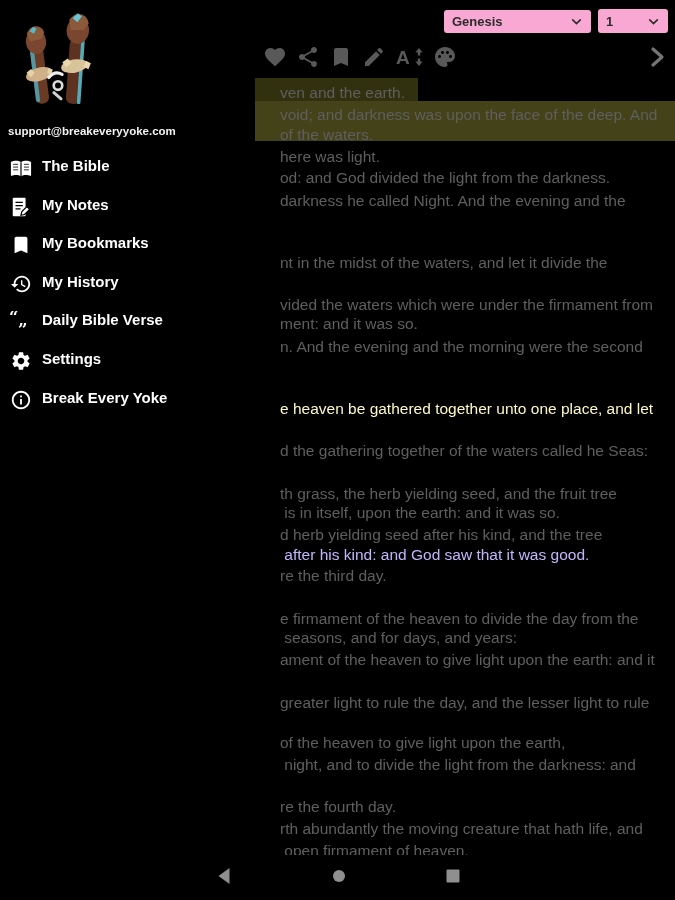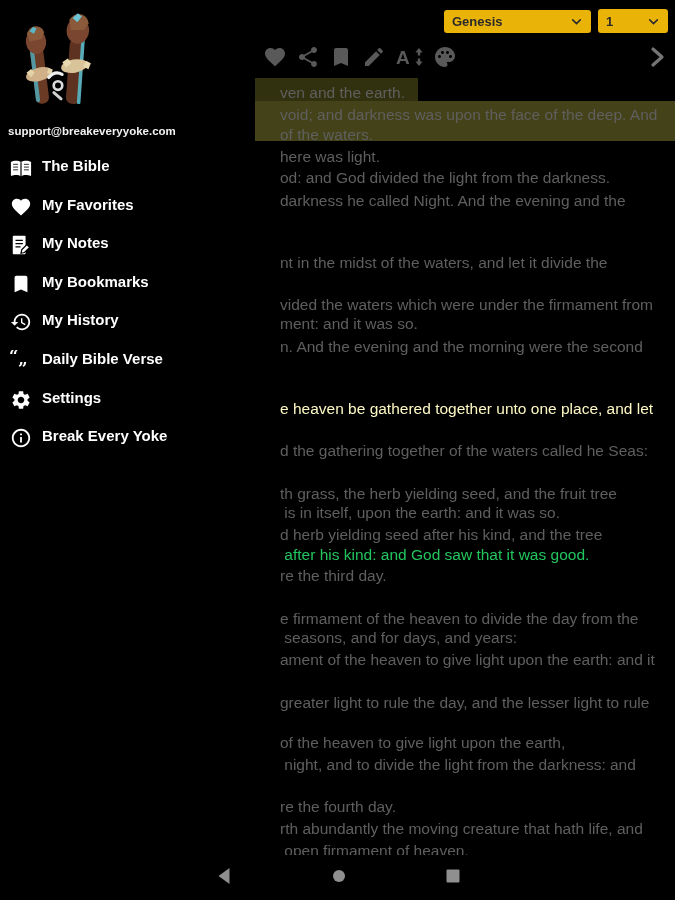--- a/index.html
+++ b/index.html
@@ -4,21 +4,21 @@
 <style>
   html,body{margin:0;padding:0;background:#000;}
   #screen{position:relative;width:675px;height:900px;background:#000;overflow:hidden;
           font-family:"Liberation Sans",sans-serif;}
   
   #content{position:absolute;left:0;top:0;width:675px;height:855px;overflow:hidden;z-index:1;}
   .hband{position:absolute;}
   .vline{position:absolute;left:280px;font-size:15.5px;line-height:19px;color:#5f5f5f;
          white-space:pre;letter-spacing:0;}
   
-  .select{position:absolute;background:#eab308;border-radius:3px;display:flex;align-items:center;
+  .select{position:absolute;background:#f9a8d4;border-radius:3px;display:flex;align-items:center;
           justify-content:space-between;padding:0 8px;box-sizing:border-box;z-index:2;cursor:pointer;}
   #book-select{left:444px;top:10px;width:147px;height:23px;}
   #chapter-select{left:598px;top:9px;width:70px;height:24px;}
   .select .val{font-size:13px;color:#2b2b2b;font-weight:bold;}
   .select svg{width:13px;height:13px;color:#2e2e2e;}
   
   #toolbar{position:absolute;left:263px;top:45px;display:flex;gap:9px;align-items:center;z-index:2;}
   #toolbar .tbi{width:24px;height:24px;color:#595959;cursor:pointer;}
   #toolbar .tbi.wide{width:29px;}
   #toolbar svg{width:100%;height:100%;display:block;}
@@ -61,21 +61,21 @@
         <div class="vline" style="top: 191px; color: rgb(95, 95, 95);">darkness he called Night. And the evening and the</div>
         <div class="vline" style="top: 253px; color: rgb(95, 95, 95);">nt in the midst of the waters, and let it divide the</div>
         <div class="vline" style="top: 295px; color: rgb(95, 95, 95);">vided the waters which were under the firmament from</div>
         <div class="vline" style="top: 314px; color: rgb(95, 95, 95);">ment: and it was so.</div>
         <div class="vline" style="top: 337px; color: rgb(95, 95, 95);">n. And the evening and the morning were the second</div>
         <div class="vline" style="top: 399px; color: #fef9c3;">e heaven be gathered together unto one place, and let</div>
         <div class="vline" style="top: 441px; color: rgb(95, 95, 95);">d the gathering together of the waters called he Seas:</div>
         <div class="vline" style="top: 484px; color: rgb(95, 95, 95);">th grass, the herb yielding seed, and the fruit tree</div>
         <div class="vline" style="top: 503px; color: rgb(95, 95, 95);"> is in itself, upon the earth: and it was so.</div>
         <div class="vline" style="top: 525px; color: rgb(95, 95, 95);">d herb yielding seed after his kind, and the tree</div>
-        <div class="vline" style="top: 545px; color: #22c55e;"> after his kind: and God saw that it was good.</div>
+        <div class="vline" style="top: 545px; color: #c4b5fd;"> after his kind: and God saw that it was good.</div>
         <div class="vline" style="top: 566px; color: rgb(95, 95, 95);">re the third day.</div>
         <div class="vline" style="top: 609px; color: rgb(95, 95, 95);">e firmament of the heaven to divide the day from the</div>
         <div class="vline" style="top: 628px; color: rgb(95, 95, 95);"> seasons, and for days, and years:</div>
         <div class="vline" style="top: 650px; color: rgb(95, 95, 95);">ament of the heaven to give light upon the earth: and it</div>
         <div class="vline" style="top: 693px; color: rgb(95, 95, 95);">greater light to rule the day, and the lesser light to rule</div>
         <div class="vline" style="top: 733px; color: rgb(95, 95, 95);">of the heaven to give light upon the earth,</div>
         <div class="vline" style="top: 755px; color: rgb(95, 95, 95);"> night, and to divide the light from the darkness: and</div>
         <div class="vline" style="top: 797px; color: rgb(95, 95, 95);">re the fourth day.</div>
         <div class="vline" style="top: 819px; color: rgb(95, 95, 95);">rth abundantly the moving creature that hath life, and</div>
         <div class="vline" style="top: 841px; color: rgb(95, 95, 95);"> open firmament of heaven.</div>
@@ -168,28 +168,20 @@
             <path fill="currentColor" d="M12 5.5C10.55 4.4 8.45 4 6.5 4 4.55 4 2.45 4.4 1 5.5v14.6c0 .25.25.5.5.5.1 0 .15-.05.25-.05C3.1 19.9 5.05 19.5 6.5 19.5c1.95 0 4.05.4 5.5 1.5 1.45-1.1 3.55-1.5 5.5-1.5 1.45 0 3.4.4 4.75 1.05.1.05.15.05.25.05.25 0 .5-.25.5-.5V5.5C21.55 4.4 19.45 4 17.5 4c-1.95 0-4.05.4-5.5 1.5z"></path>
             <path d="M12 5.8V20.6" stroke="#000" stroke-width="1.3"></path>
             <path d="M3.4 8h5.4M3.4 11h5.4M3.4 14h5.4M15.2 8h5.4M15.2 11h5.4M15.2 14h5.4" stroke="#000" stroke-width="0.9"></path>
           </svg>
         </span>
         <span class="mlabel">The Bible</span>
       </div>
       <div class="mitem">
         <span class="micon">
           <svg viewBox="0 0 24 24">
-              <path fill="currentColor" d="M12 21.35l-1.45-1.32C5.4 15.36 2 12.28 2 8.5 2 5.42 4.42 3 7.5 3c1.74 0 3.41.81 4.5 2.09C13.09 3.81 14.76 3 16.5 3 19.58 3 22 5.42 22 8.5c0 3.78-3.4 6.86-8.55 11.54L12 21.35z"></path>
-            </svg>
-        </span>
-        <span class="mlabel">My Favorites</span>
-      </div>
-      <div class="mitem">
-        <span class="micon">
-          <svg viewBox="0 0 24 24">
             <path fill="currentColor" d="M4 2h12a1 1 0 0 1 1 1v18a1 1 0 0 1-1 1H4a1 1 0 0 1-1-1V3a1 1 0 0 1 1-1z"></path>
             <path d="M6 7h8M6 10.5h8M6 14h5.5" stroke="#000" stroke-width="1.5"></path>
             <path d="M12.8 17.2l5.6-5.6 3 3-5.6 5.6-3.8.8z" fill="currentColor" stroke="#000" stroke-width="1.3"></path>
           </svg>
         </span>
         <span class="mlabel">My Notes</span>
       </div>
       <div class="mitem">
         <span class="micon">
           <svg viewBox="0 0 24 24">

